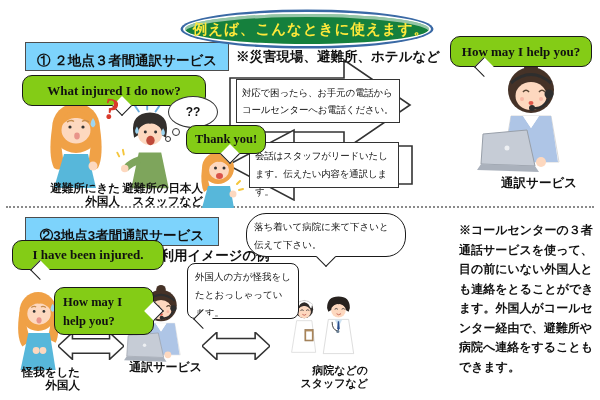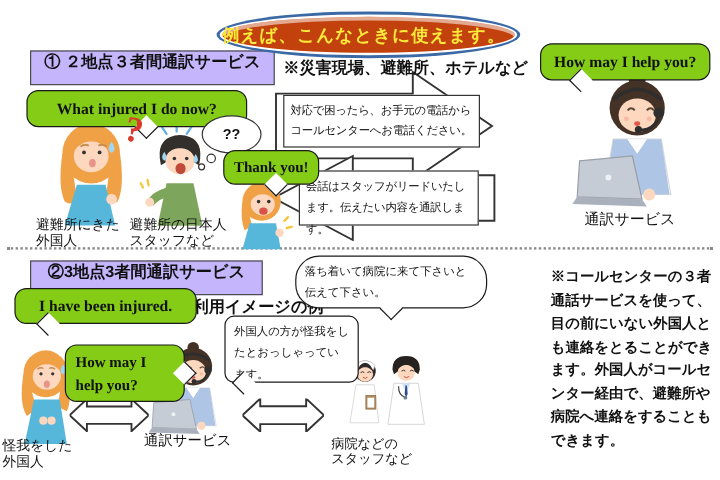--- a/index.html
+++ b/index.html
@@ -1,27 +1,27 @@
 <!DOCTYPE html>
 <html><head>
 <meta charset="utf-8">
 <style>
   html,body{margin:0;padding:0;background:#fff;}
   .stage{position:relative;width:600px;height:400px;background:#fff;overflow:hidden;
          font-family:"Liberation Sans",sans-serif;color:#111;}
   .abs{position:absolute;}
 
   
-  .banner{background:#c2410c;border:2px solid #fff;border-radius:50%;
+  .banner{background:#15803d;border:2px solid #fff;border-radius:50%;
           box-shadow:0 0 0 2.5px #3a69a5, inset 0 3px 0 rgba(255,255,255,.55);
-          display:flex;align-items:center;justify-content:flex-start;
+          display:flex;align-items:center;justify-content:flex-end;
           color:#ffe93a;font-weight:bold;font-size:14.5px;letter-spacing:1px;z-index:6;}
 
   
-  .sec-head{background:#c4b5fd;border:1.4px solid #4d4d4d;display:flex;align-items:flex-start;
+  .sec-head{background:#7dd3fc;border:1.4px solid #4d4d4d;display:flex;align-items:flex-end;
             justify-content:center;font-weight:bold;font-size:13.5px;z-index:5;}
 
   .note{font-weight:bold;font-size:13.5px;z-index:5;}
 
   
   .bubble{background:#84cc16;border:1.8px solid #1a1a1a;border-radius:10px;z-index:6;
           display:flex;align-items:center;justify-content:center;
           font-family:"Liberation Serif",serif;font-weight:bold;font-size:13px;}
   .bubble-jp{background:#fff;border:1.5px solid #1a1a1a;border-radius:8px;z-index:6;
           font-family:"Liberation Sans",sans-serif;font-size:9.5px;line-height:1.9;
@@ -29,21 +29,21 @@
   .tail{position:absolute;width:13px;height:13px;background:#fff;transform:rotate(45deg);}
   .tail.down{border-right:1.8px solid #1a1a1a;border-bottom:1.8px solid #1a1a1a;bottom:-7.5px;}
   .tail.down-l{border-left:1.8px solid #1a1a1a;border-bottom:1.8px solid #1a1a1a;bottom:-7.5px;}
   .tail.right{border-top:1.8px solid #1a1a1a;border-right:1.8px solid #1a1a1a;right:-7.5px;}
 
   
   .arrowbox{background:#fff;border:1px solid #333;font-size:9.5px;line-height:17px;
             padding:4px 5px;box-sizing:border-box;z-index:4;letter-spacing:-0.2px;}
 
   
-  .clabel{font-weight:normal;font-size:11.5px;text-align:left;line-height:1.15;z-index:5;}
+  .clabel{font-weight:bold;font-size:11.5px;text-align:right;line-height:1.15;z-index:5;}
 
   .divider{border-top:2px dotted #8a8a8a;height:0;z-index:1;}
 
   .sidenote{font-weight:bold;font-size:12px;line-height:19.5px;z-index:5;text-align:left;}
 
   .qmark{color:#d93a2b;font-weight:bold;font-size:30px;transform:rotate(12deg);z-index:6;
          font-family:"Liberation Serif",serif;}
   .cloud{background:#fff;border:1.6px solid #333;border-radius:50%;display:flex;
          align-items:center;justify-content:center;font-weight:bold;font-size:12px;z-index:6;}
   .tdot{position:absolute;background:#fff;border:1.4px solid #333;border-radius:50%;z-index:6;}

